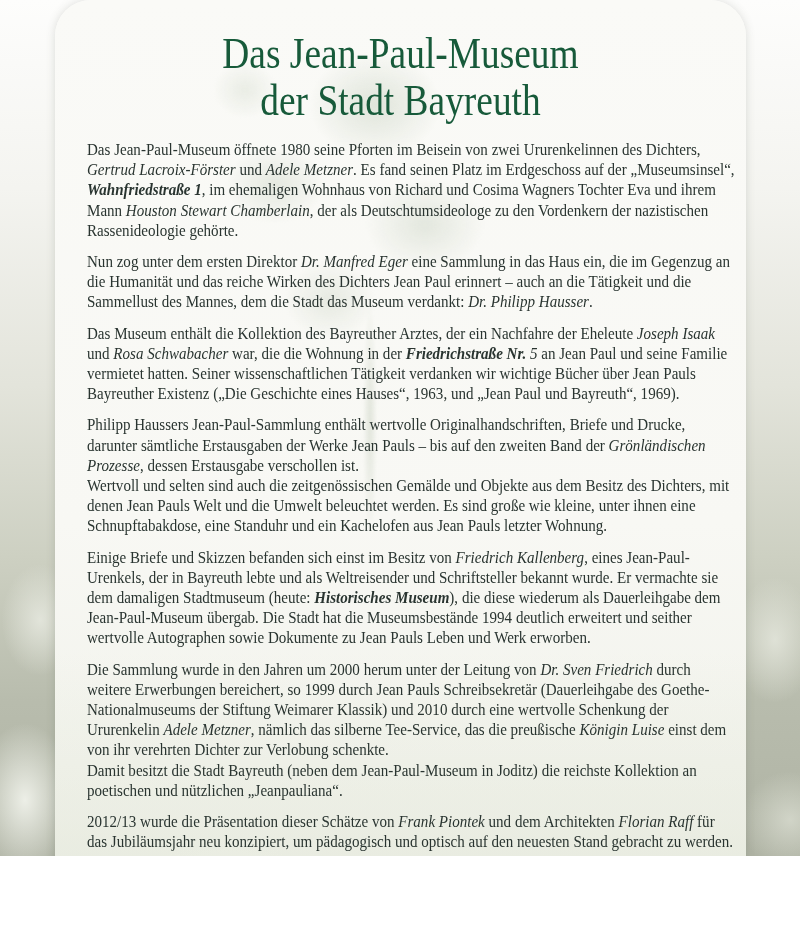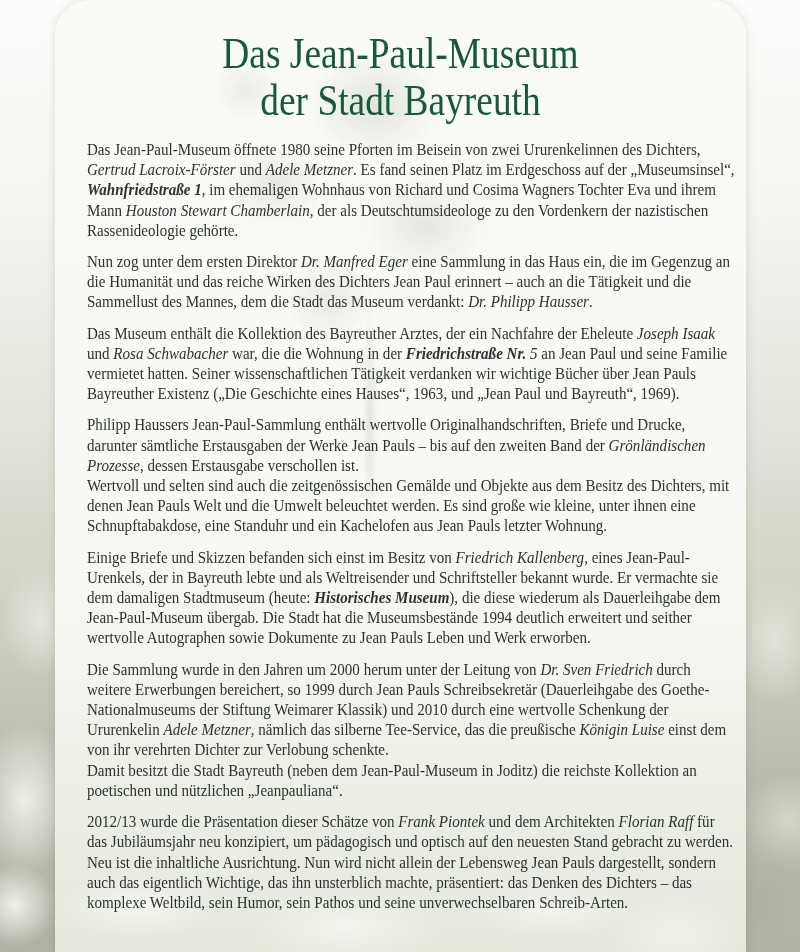--- a/index.html
+++ b/index.html
@@ -9,21 +9,21 @@
     --page-top:#fdfdfc;
     --page-bottom:#afb3a4;
   }
   html,body{margin:0;padding:0;}
   body{
     width:800px;height:952px;overflow:hidden;
     font-family:"Liberation Serif","DejaVu Serif",serif;
     background:#fff;
   }
   .page{
-    position:relative;width:800px;height:952px;overflow:hidden;
+    position:relative;width:800px;height:856px;overflow:hidden;
     background:linear-gradient(180deg,var(--page-top) 0%,#f4f4f0 22%,#e3e4db 45%,#cdd0c2 65%,#b8bcad 82%,var(--page-bottom) 100%);
   }
   
   .page::before{
     content:"";position:absolute;inset:0;pointer-events:none;
     background:
       radial-gradient(70px 110px at 25px 800px, rgba(243,245,238,.9), rgba(243,245,238,0) 70%),
       radial-gradient(55px 80px at 40px 620px, rgba(238,240,232,.7), rgba(238,240,232,0) 70%),
       radial-gradient(60px 60px at 15px 905px, rgba(246,247,242,.9), rgba(246,247,242,0) 70%),
       radial-gradient(60px 90px at 775px 640px, rgba(238,240,231,.65), rgba(238,240,231,0) 70%),

